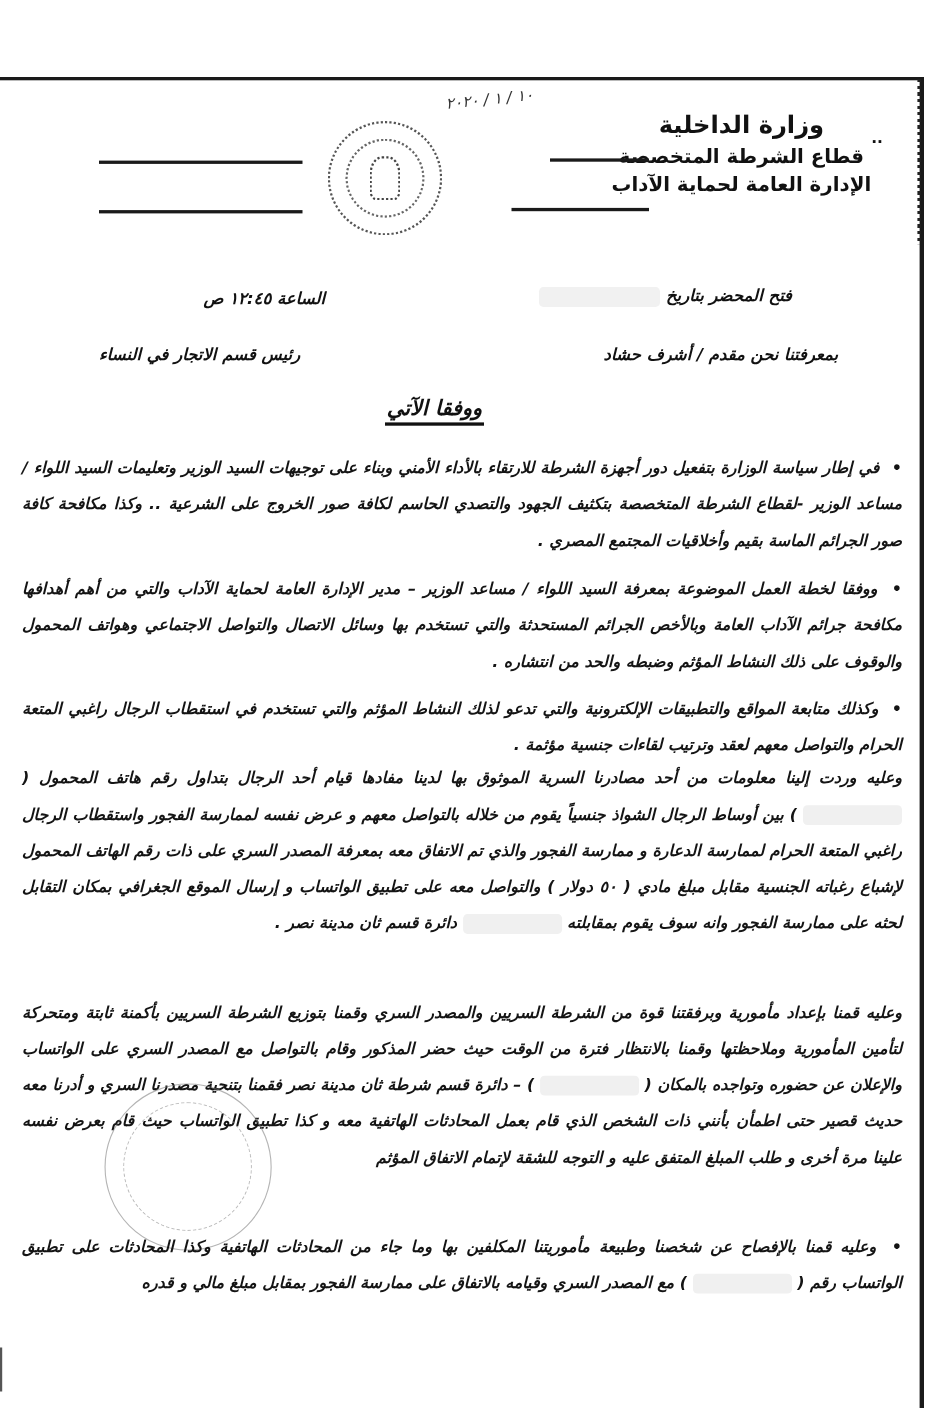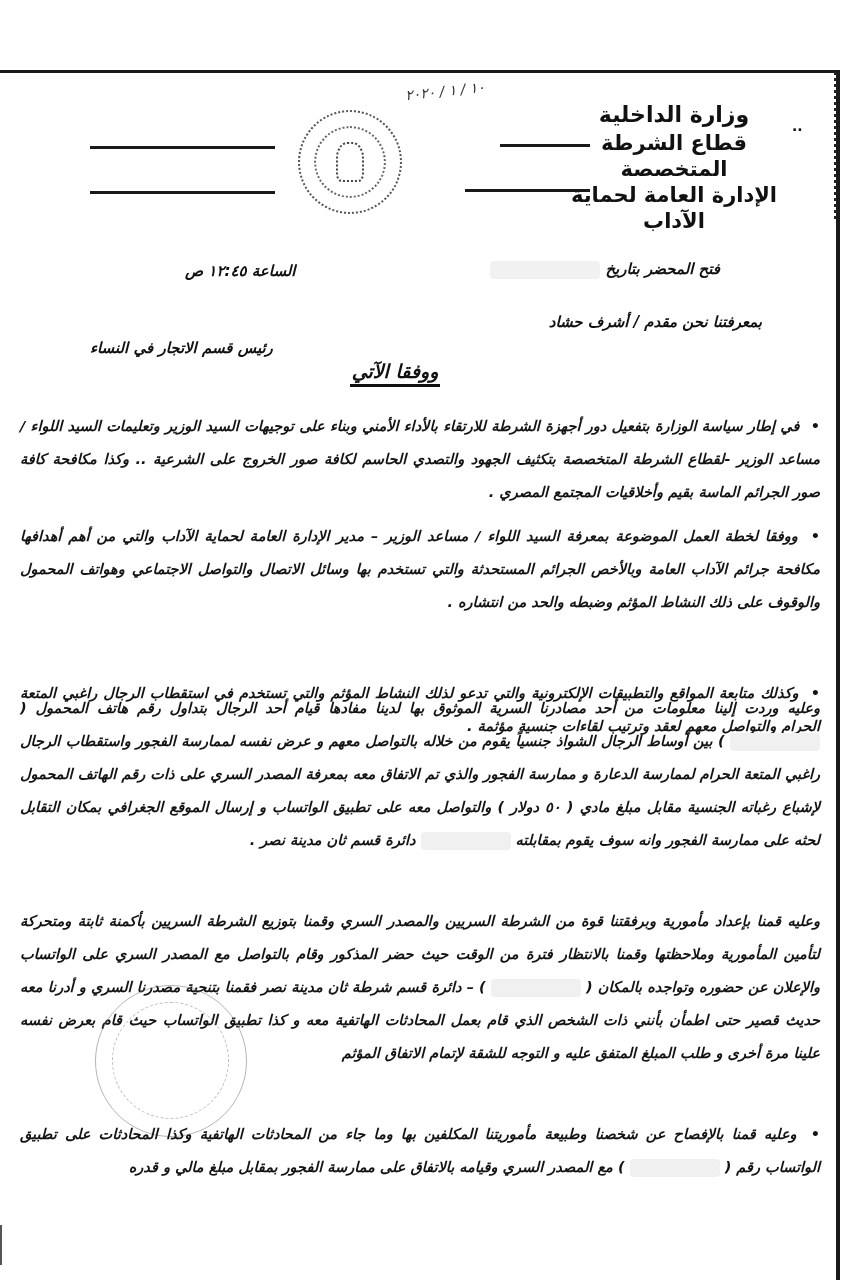--- a/index.html
+++ b/index.html
@@ -30,21 +30,21 @@
       background: #555;
     }
 
     
     .header-right {
       position: absolute; right: 58px; top: 100px; width: 260px;
       direction: rtl; text-align: center;
       font-weight: bold;
     }
     .header-right .ministry { font-size: 22px; line-height: 30px; }
-    .header-right .sector, .header-right .dept { font-size: 21px; line-height: 26px; }
+    .header-right .sector, .header-right .dept { font-size: 18px; line-height: 26px; }
     .header-dots {
       position: absolute; left: 792px; top: 118px; font-size: 14px; font-weight: bold;
     }
 
     
     .ref-lines-top {
       position: absolute; left: 90px; top: 146px; width: 185px; height: 3px; background: #1a1a1a;
     }
     .ref-lines-bottom {
       position: absolute; left: 90px; top: 191px; width: 185px; height: 3px; background: #1a1a1a;
@@ -87,21 +87,21 @@
     .seal-bottom::before {
       content: ""; position: absolute; left: 16px; top: 16px; width: 115px; height: 115px;
       border-radius: 50%; border: 1px dashed #888;
     }
 
     
     .row { position: absolute; direction: rtl; font-weight: bold; font-style: italic; font-size: 15px; }
     .opened { right: 142px; top: 260px; padding-left: 32px; }
     .time { left: 148px; top: 262px; margin-left: 37px; }
     .by-us { right: 100px; top: 313px; }
-    .head-title { left: 90px; top: 313px; margin-top: 26px; }
+    .head-title { left: 90px; top: 313px; }
     .redact {
       display: inline-block; width: 110px; height: 18px; background: #f1f1f1;
       vertical-align: middle; border-radius: 4px;
     }
     .section-title {
       position: absolute; left: 350px; top: 360px; width: 90px; text-align: center;
       direction: rtl; font-weight: bold; font-style: italic; font-size: 19px;
       border-bottom: 3px solid #111; padding-bottom: 2px;
     }
 
@@ -110,21 +110,21 @@
       position: absolute; left: 20px; width: 800px;
       direction: rtl; text-align: justify; text-align-last: right;
       font-style: italic; font-size: 14.5px; line-height: 33px;
       font-weight: bold; color: #141414;
     }
     .para.bullet::before {
       content: "•"; margin-left: 6px; font-style: normal;
     }
     .p1 { top: 410px; }
     .p2 { top: 520px; }
-    .p3 { top: 629px; margin-top: 48px; }
+    .p3 { top: 629px; }
     .p4 { top: 692px; }
     .p5 { top: 905px; }
     .p6 { top: 1118px; }
     .inline-redact {
       display: inline-block; width: 90px; height: 18px; background: #f0f0f0;
       vertical-align: middle; border-radius: 4px;
     }
   </style>
 </head>
 <body>

